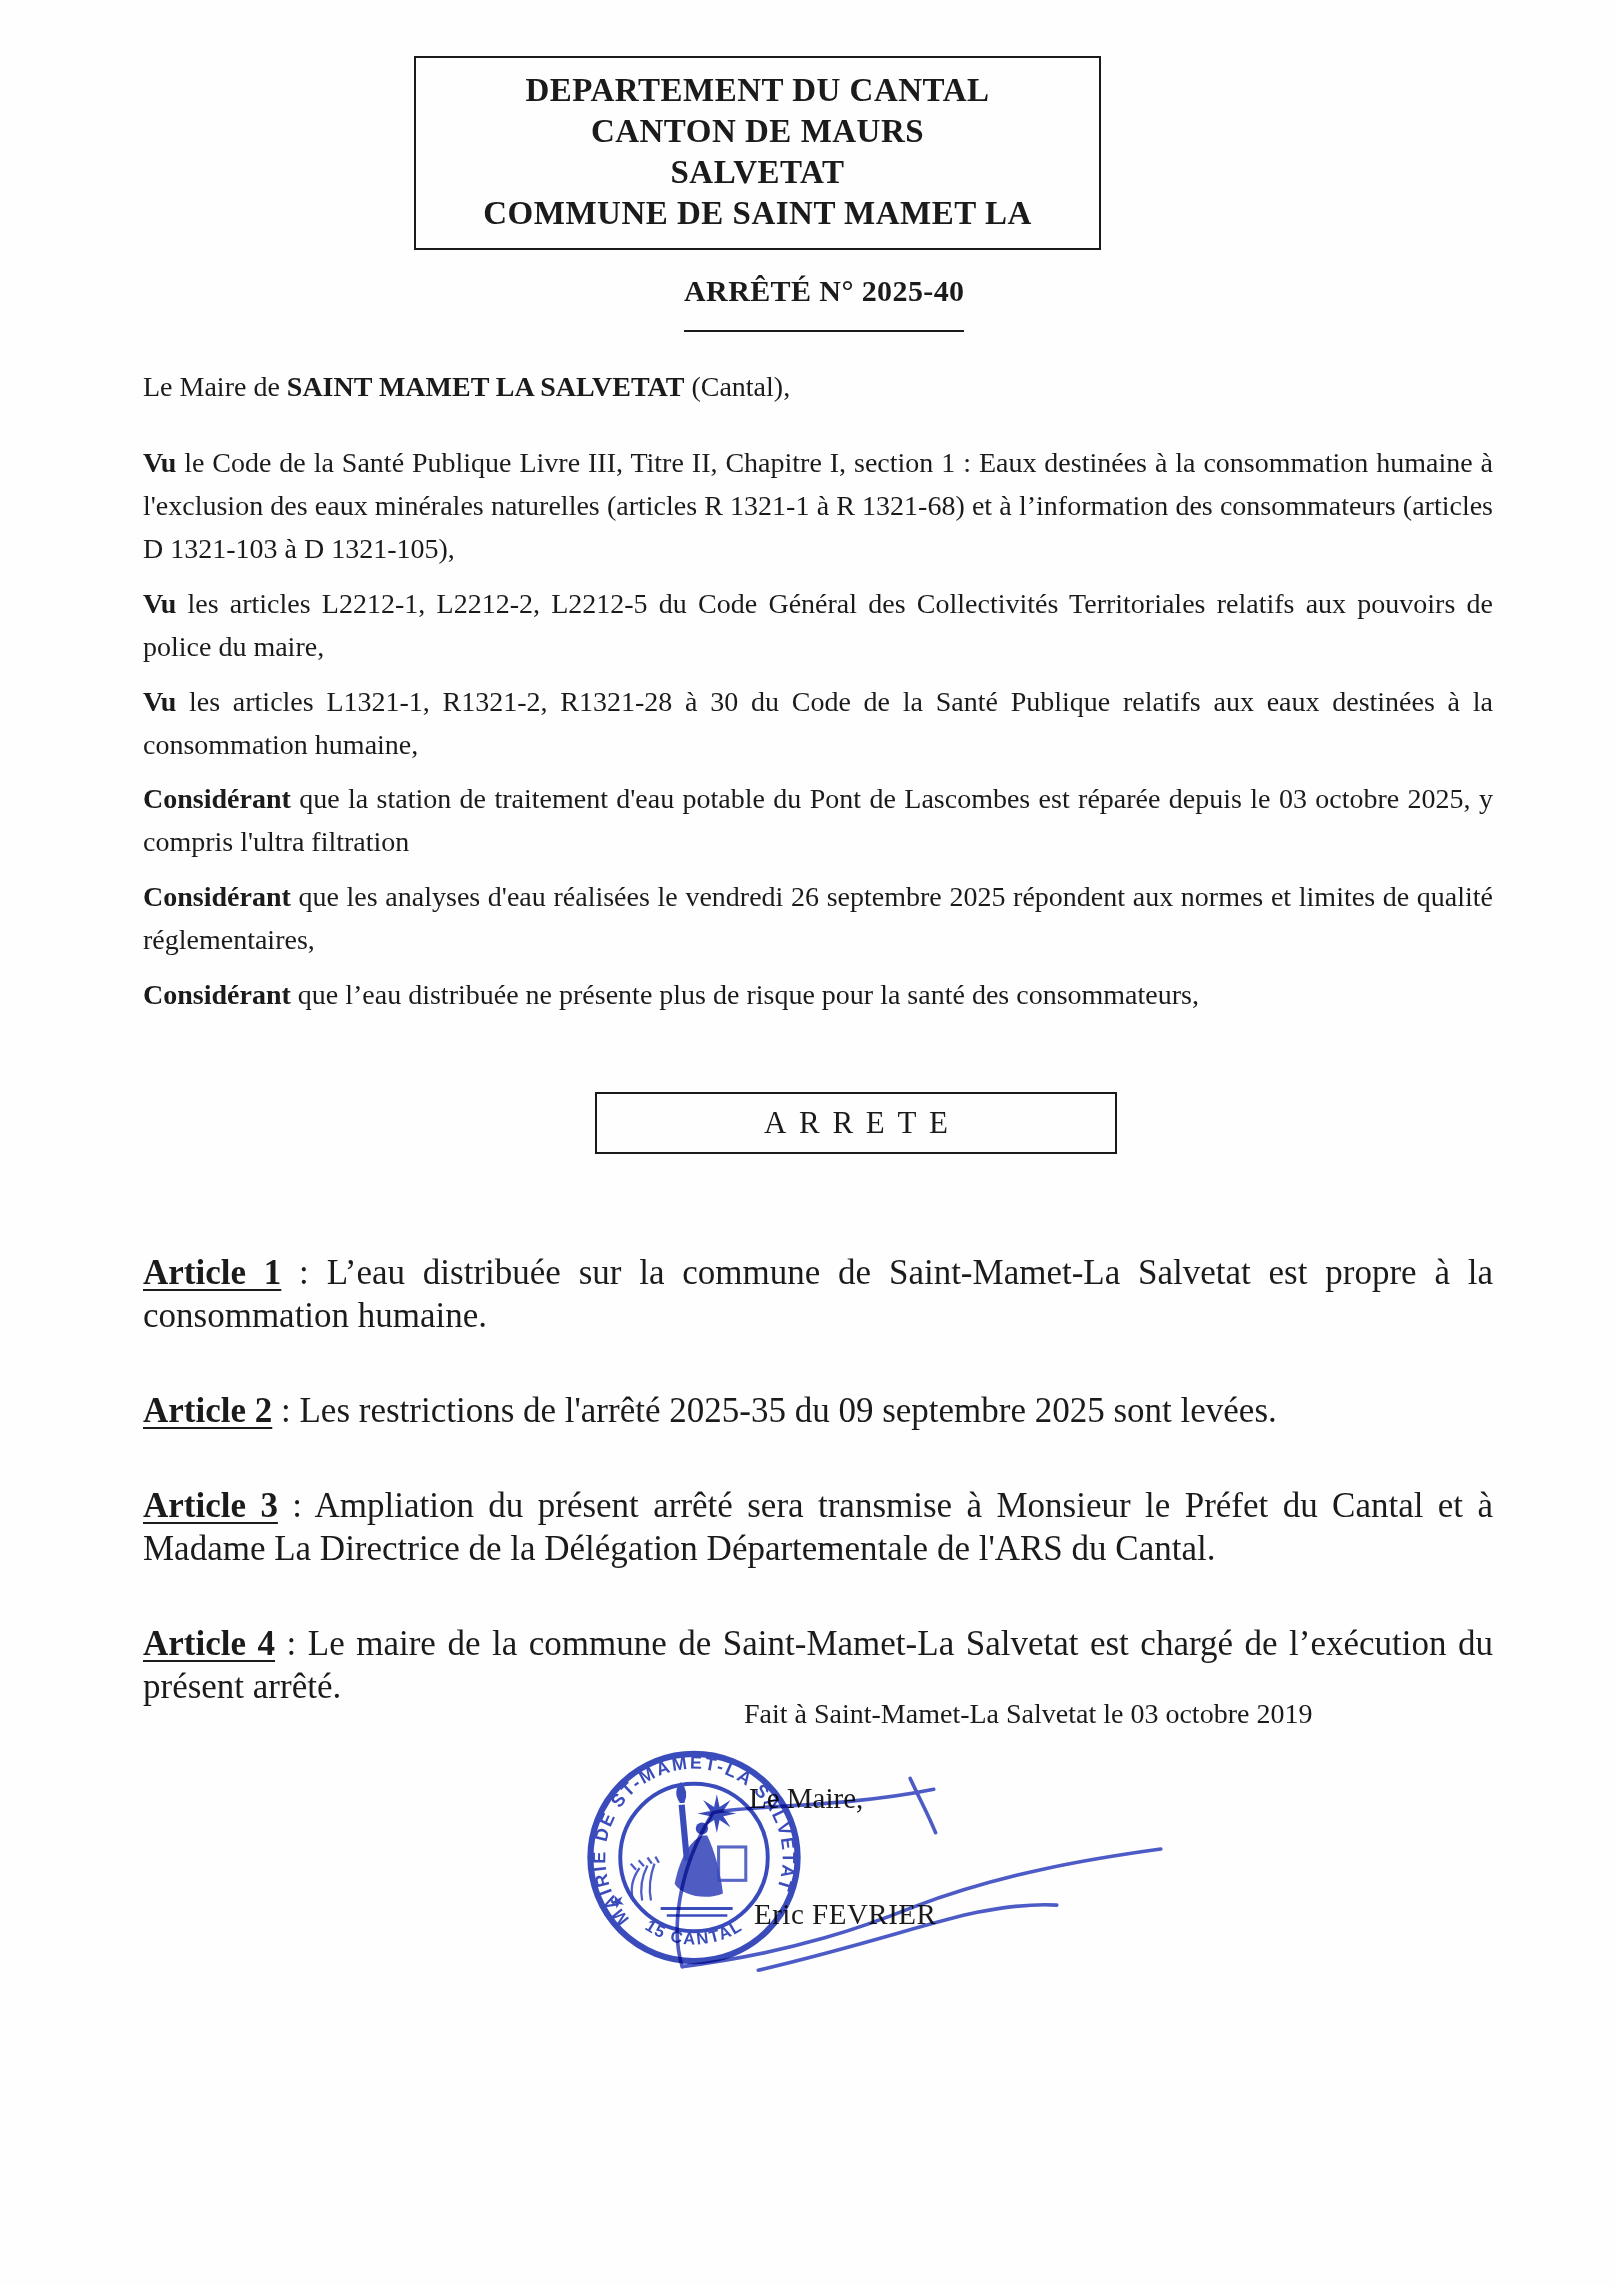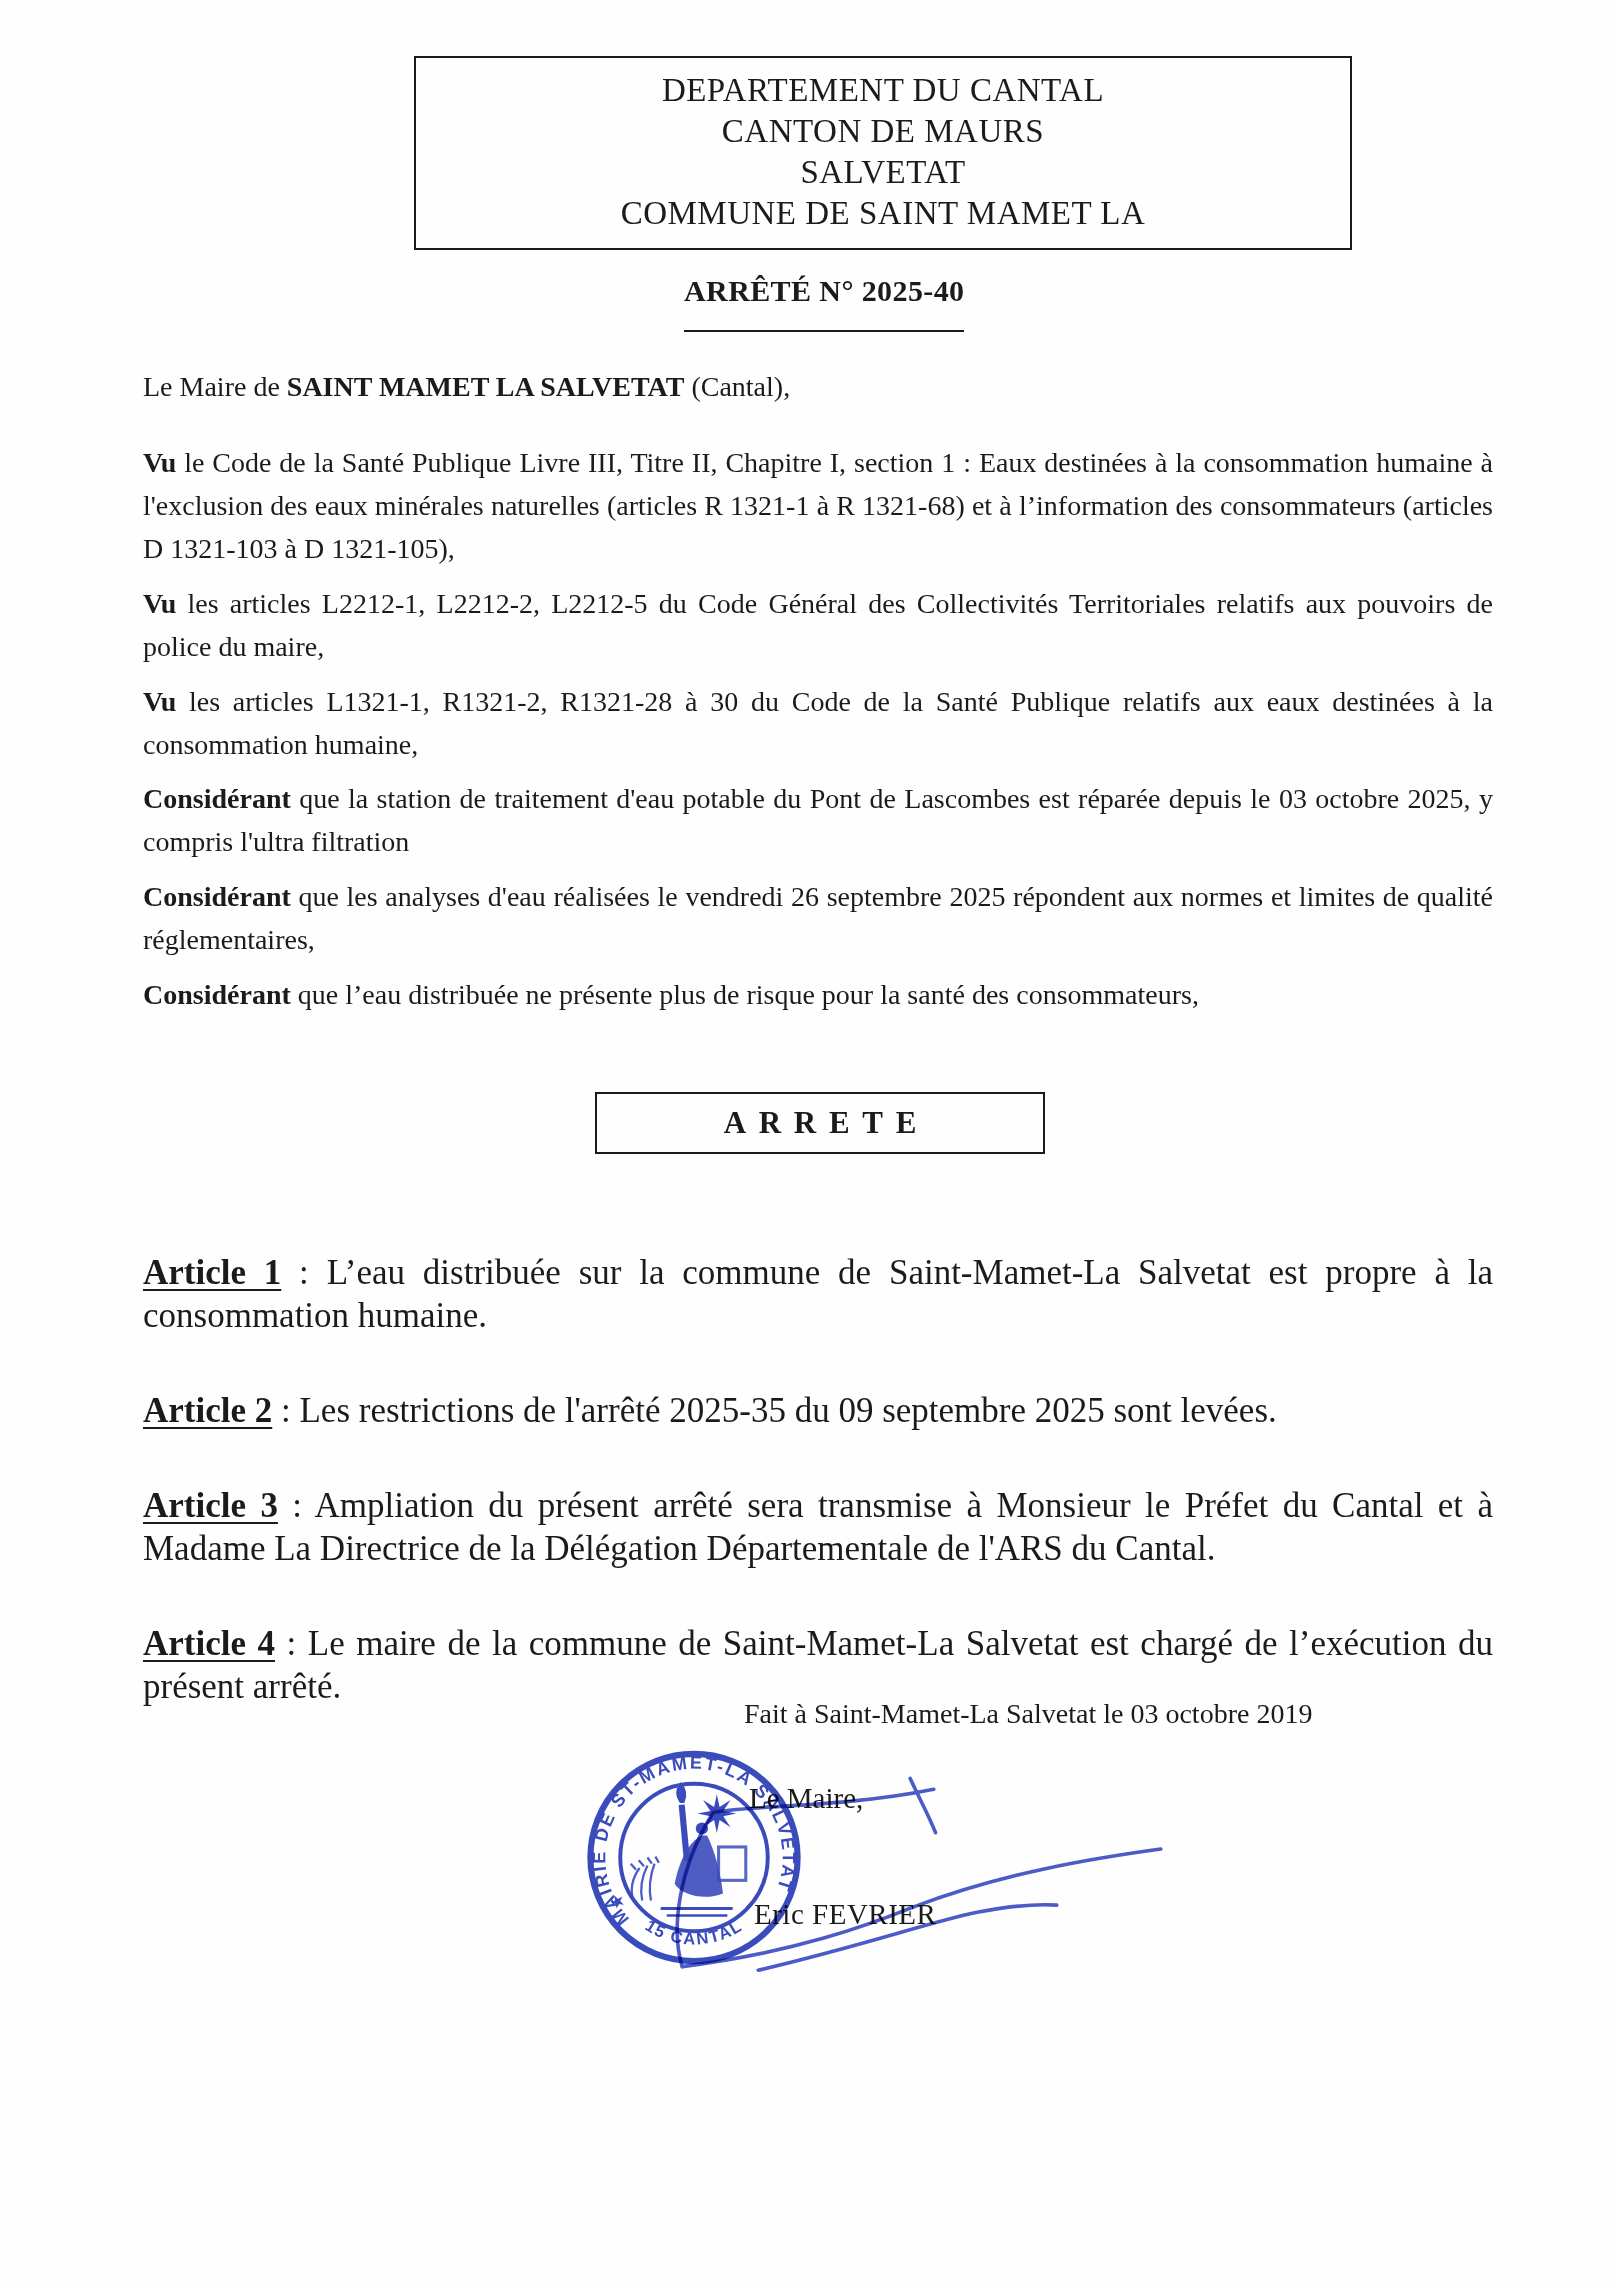--- a/index.html
+++ b/index.html
@@ -3,42 +3,42 @@
 <meta charset="utf-8">
 <style>
   html,body { margin:0; padding:0; background:#ffffff; }
   .page {
     position:relative; width:1616px; height:2285px;
     background:#fefefe; overflow:hidden;
     font-family:"Liberation Serif","DejaVu Serif",serif;
     color:#1b1b1b;
   }
   .header-box {
-    position:absolute; left:414px; top:56px; width:938px;
+    position:absolute; left:414px; top:56px; width:687px;
     border:2.7px solid #1a1a1a; box-sizing:border-box;
     text-align:center; padding:11.8px 3.6px 14.5px;
-    font-weight:normal; font-size:33px; line-height:41px; letter-spacing:0.5px;
+    font-weight:bold; font-size:33px; line-height:41px; letter-spacing:0.5px;
   }
   .doc-title {
     position:absolute; left:684px; top:274px;
     font-weight:bold; font-size:30px; letter-spacing:0.4px;
     border-bottom:2.7px solid #1a1a1a; padding-bottom:22px;
   }
   .intro { position:absolute; left:143px; top:371px; font-size:28px; }
   .recitals {
     position:absolute; left:143px; top:441px; width:1350px;
     font-size:28px; line-height:43px; text-align:justify;
   }
   .recitals p { margin:0 0 11.8px 0; }
   .lead { font-weight:bold; }
   .arrete-box {
-    position:absolute; left:595px; top:1092px; width:450px; height:62px;
+    position:absolute; left:595px; top:1092px; width:522px; height:62px;
     border:2.7px solid #1a1a1a; box-sizing:border-box;
     display:flex; align-items:center; justify-content:center;
-    font-weight:bold; font-size:31px; letter-spacing:12.7px; padding-left:12.7px;
+    font-weight:normal; font-size:31px; letter-spacing:12.7px; padding-left:12.7px;
   }
   .articles {
     position:absolute; left:143px; top:1251px; width:1350px;
     font-size:35px; line-height:43px; text-align:justify;
   }
   .articles p { margin:0 0 52px 0; }
   .art-label {
     font-weight:bold; text-decoration:underline;
     text-decoration-thickness:2.3px; text-underline-offset:5.4px;
   }

